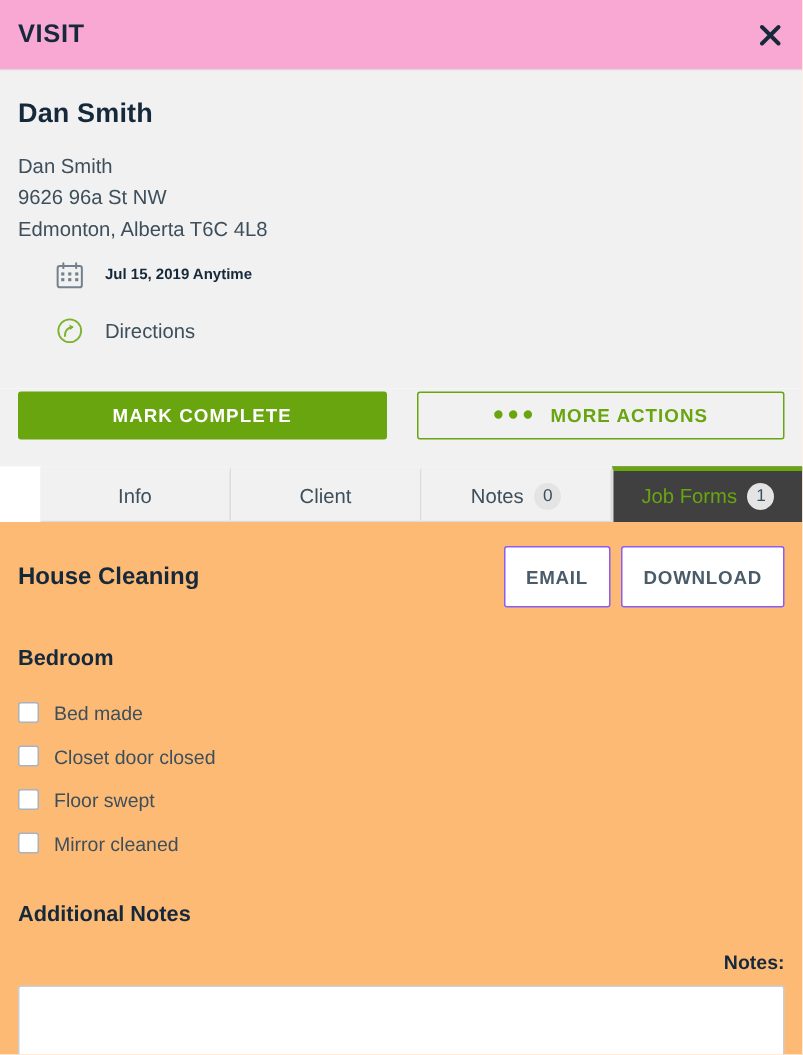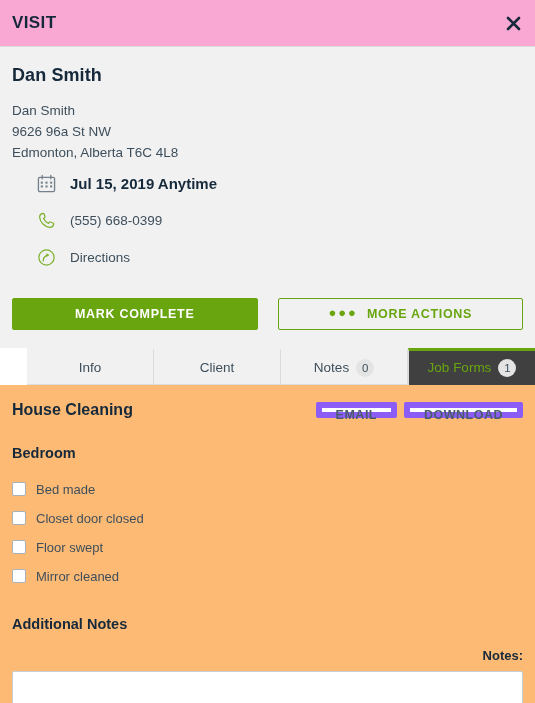--- a/index.html
+++ b/index.html
@@ -91,21 +91,21 @@
     width: 24px;
     height: 24px;
     margin-right: 12px;
     flex: 0 0 24px;
     display: flex;
     align-items: center;
     justify-content: center;
   }
   .meta-icon svg { display: block; }
   .meta-date {
-    font-size: 15px;
+    font-size: 10px;
     font-weight: bold;
     color: #16293b;
   }
   .meta-text {
     font-size: 13.5px;
     color: #3e4f5c;
   }
   .meta-link {
     font-size: 13.5px;
     color: #3e4f5c;
@@ -209,24 +209,24 @@
     justify-content: space-between;
     margin-bottom: 26px;
   }
   .form-title {
     font-size: 16px;
     font-weight: bold;
     color: #16293b;
   }
   .head-btns { display: flex; gap: 7px; }
   .btn-ghost {
-    height: 16px;
+    height: 41px;
     padding: 0 14px;
     background: #ffffff;
-    border: 6px solid #8b5cf6;
+    border: 1px solid #8b5cf6;
     border-radius: 2px;
     color: #4a5c6a;
     font-size: 12.5px;
     font-weight: bold;
     letter-spacing: 0.5px;
     cursor: pointer;
     font-family: "Liberation Sans", sans-serif;
   }
 
   .section-title {
@@ -336,28 +336,20 @@
             <rect x="8.9" y="8" width="2.2" height="2.2" fill="#74818c"></rect>
             <rect x="13.8" y="8" width="2.2" height="2.2" fill="#74818c"></rect>
             <rect x="4" y="12" width="2.2" height="2.2" fill="#74818c"></rect>
             <rect x="8.9" y="12" width="2.2" height="2.2" fill="#74818c"></rect>
             <rect x="13.8" y="12" width="2.2" height="2.2" fill="#74818c"></rect>
           </svg>
         </span>
         <span class="meta-date">Jul 15, 2019 Anytime</span>
       </div>
 
-      <div class="meta-row">
-        <span class="meta-icon">
-          <svg width="19" height="19" viewBox="0 0 20 20">
-            <path d="M6.2 2.4 C4.2 2.8 2.6 4.6 2.8 6.8 C3.2 11.6 8.4 16.8 13.2 17.2 C15.4 17.4 17.2 15.8 17.6 13.8 C17.7 13.2 17.4 12.8 16.9 12.6 L14.2 11.6 C13.7 11.4 13.2 11.6 12.9 12 L12.1 13.1 C10.3 12.2 7.8 9.7 6.9 7.9 L8 7.1 C8.4 6.8 8.6 6.3 8.4 5.8 L7.4 3.1 C7.2 2.6 6.8 2.3 6.2 2.4 Z" fill="none" stroke="#7cb22e" stroke-width="1.3" stroke-linejoin="round"></path>
-          </svg>
-        </span>
-        <span class="meta-text">(555) 668-0399</span>
-      </div>
 
       <div class="meta-row">
         <span class="meta-icon">
           <svg width="19" height="19" viewBox="0 0 20 20">
             <circle cx="10" cy="10" r="8" fill="none" stroke="#7cb22e" stroke-width="1.3"></circle>
             <path d="M6.6 13.6 C6.6 10.4 8.6 8 11.6 7.4" fill="none" stroke="#7cb22e" stroke-width="1.4" stroke-linecap="round"></path>
             <path d="M9.8 5.6 L12.8 7.3 L10.2 9.4 Z" fill="#7cb22e"></path>
           </svg>
         </span>
         <span class="meta-link">Directions</span>

